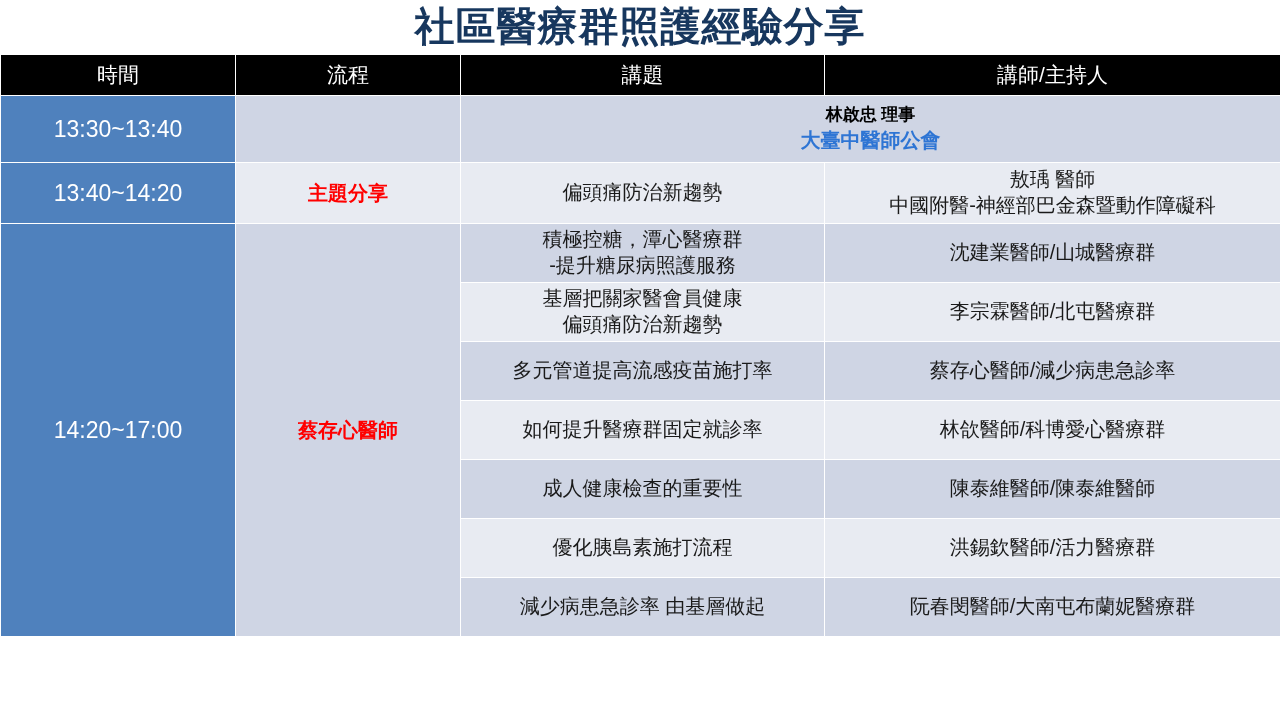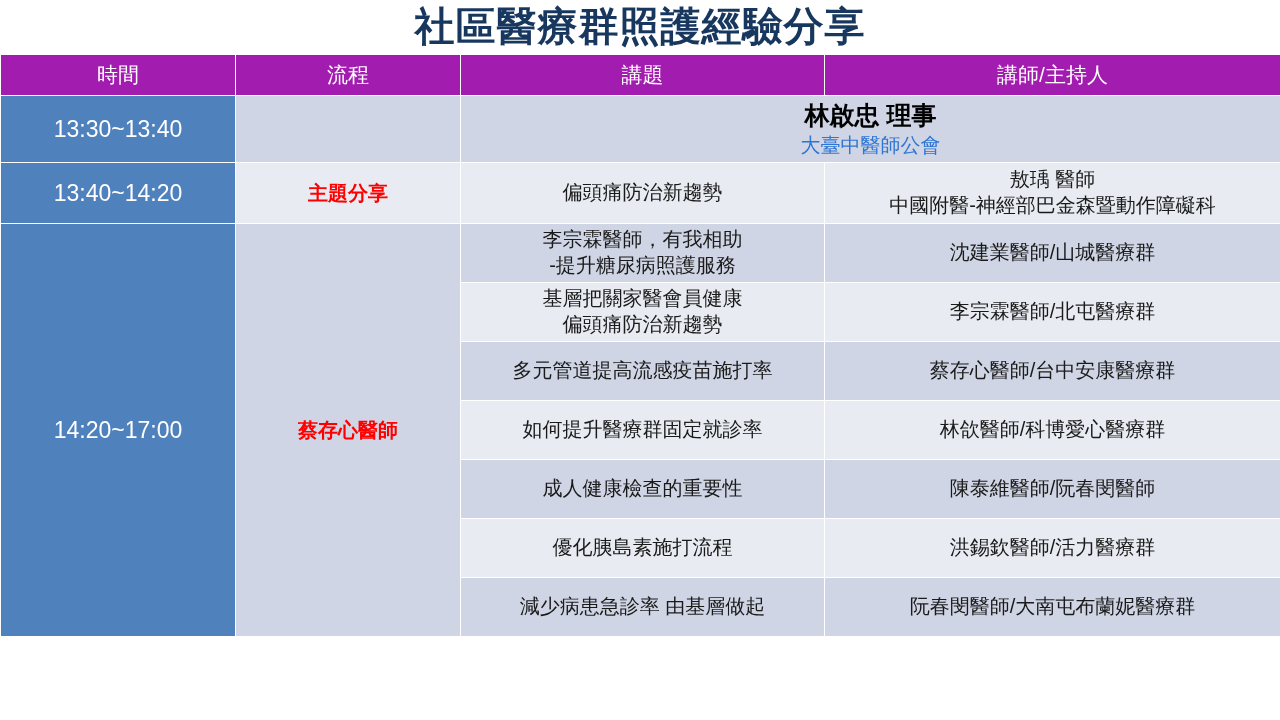--- a/index.html
+++ b/index.html
@@ -59,21 +59,21 @@
     vertical-align: middle;
     text-align: center;
     font-weight: normal;
   }
   .col-time   { width: 235px; }
   .col-flow   { width: 225px; }
   .col-topic  { width: 364px; }
   .col-spk    { width: 456px; }
 
   thead th {
-    background: #a21caf;
+    background: #000000;
     color: #ffffff;
     font-size: 21px;
     font-weight: bold;
     height: 36px;
   }
   td.time-cell {
     background: #4F81BD;
     color: #ffffff;
     font-size: 23px;
     font-weight: normal;
@@ -86,28 +86,28 @@
   }
   td.topic-cell, td.speaker-cell {
     font-size: 20px;
     color: #1a1a1a;
     line-height: 1.28;
   }
   .bg-dark  { background: #CFD5E4; }
   .bg-light { background: #E8EBF2; }
 
   .chair-name {
-    font-size: 25px;
+    font-size: 17px;
     font-weight: bold;
     color: #000000;
     line-height: 1.35;
   }
   .chair-org {
     font-size: 20px;
-    font-weight: normal;
+    font-weight: bold;
     color: #2E75D4;
     line-height: 1.35;
   }
 
   .row-chair td { height: 62px; }
   .row-keynote td { height: 56px; }
   .row-group td { height: 54px; }
 
   
   .footer {
@@ -161,47 +161,47 @@
         <td class="bg-light speaker-cell">
           <div>敖瑀 醫師</div>
           <div>中國附醫-神經部巴金森暨動作障礙科</div>
         </td>
       </tr>
 
       <tr class="row-group">
         <td class="time-cell" rowspan="7">14:20~17:00</td>
         <td class="bg-dark flow-cell" rowspan="7">蔡存心醫師</td>
         <td class="bg-dark topic-cell">
-          <div>李宗霖醫師，有我相助</div>
+          <div>積極控糖，潭心醫療群</div>
           <div>-提升糖尿病照護服務</div>
         </td>
         <td class="bg-dark speaker-cell">沈建業醫師/山城醫療群</td>
       </tr>
 
       <tr class="row-group">
         <td class="bg-light topic-cell">
           <div>基層把關家醫會員健康</div>
           <div>偏頭痛防治新趨勢</div>
         </td>
         <td class="bg-light speaker-cell">李宗霖醫師/北屯醫療群</td>
       </tr>
 
       <tr class="row-group">
         <td class="bg-dark topic-cell">多元管道提高流感疫苗施打率</td>
-        <td class="bg-dark speaker-cell">蔡存心醫師/台中安康醫療群</td>
+        <td class="bg-dark speaker-cell">蔡存心醫師/減少病患急診率</td>
       </tr>
 
       <tr class="row-group">
         <td class="bg-light topic-cell">如何提升醫療群固定就診率</td>
         <td class="bg-light speaker-cell">林欱醫師/科博愛心醫療群</td>
       </tr>
 
       <tr class="row-group">
         <td class="bg-dark topic-cell">成人健康檢查的重要性</td>
-        <td class="bg-dark speaker-cell">陳泰維醫師/阮春閔醫師</td>
+        <td class="bg-dark speaker-cell">陳泰維醫師/陳泰維醫師</td>
       </tr>
 
       <tr class="row-group">
         <td class="bg-light topic-cell">優化胰島素施打流程</td>
         <td class="bg-light speaker-cell">洪錫欽醫師/活力醫療群</td>
       </tr>
 
       <tr class="row-group">
         <td class="bg-dark topic-cell">減少病患急診率 由基層做起</td>
         <td class="bg-dark speaker-cell">阮春閔醫師/大南屯布蘭妮醫療群</td>

